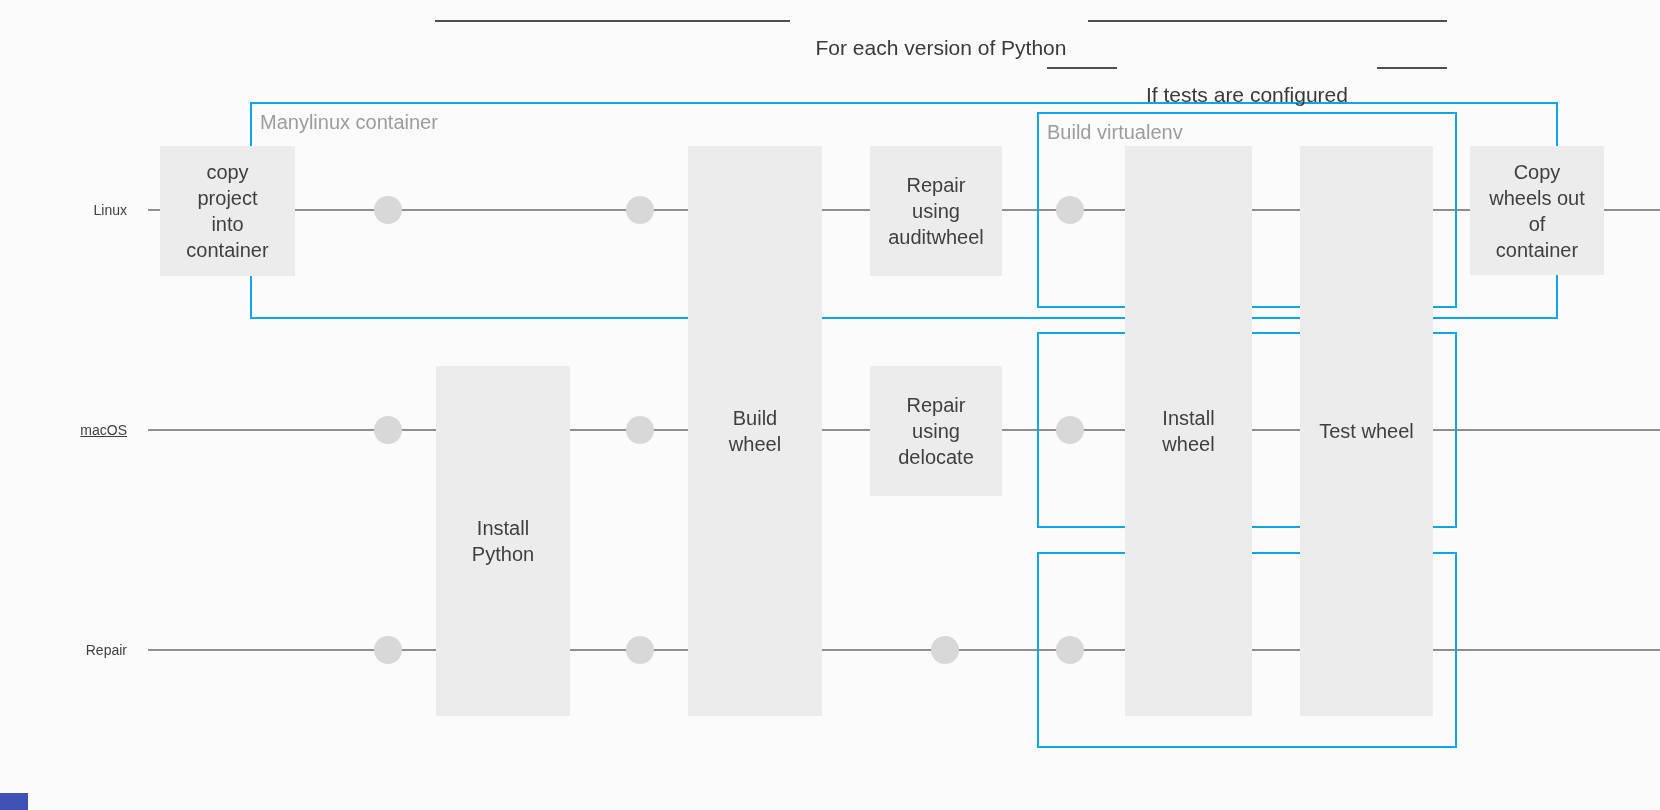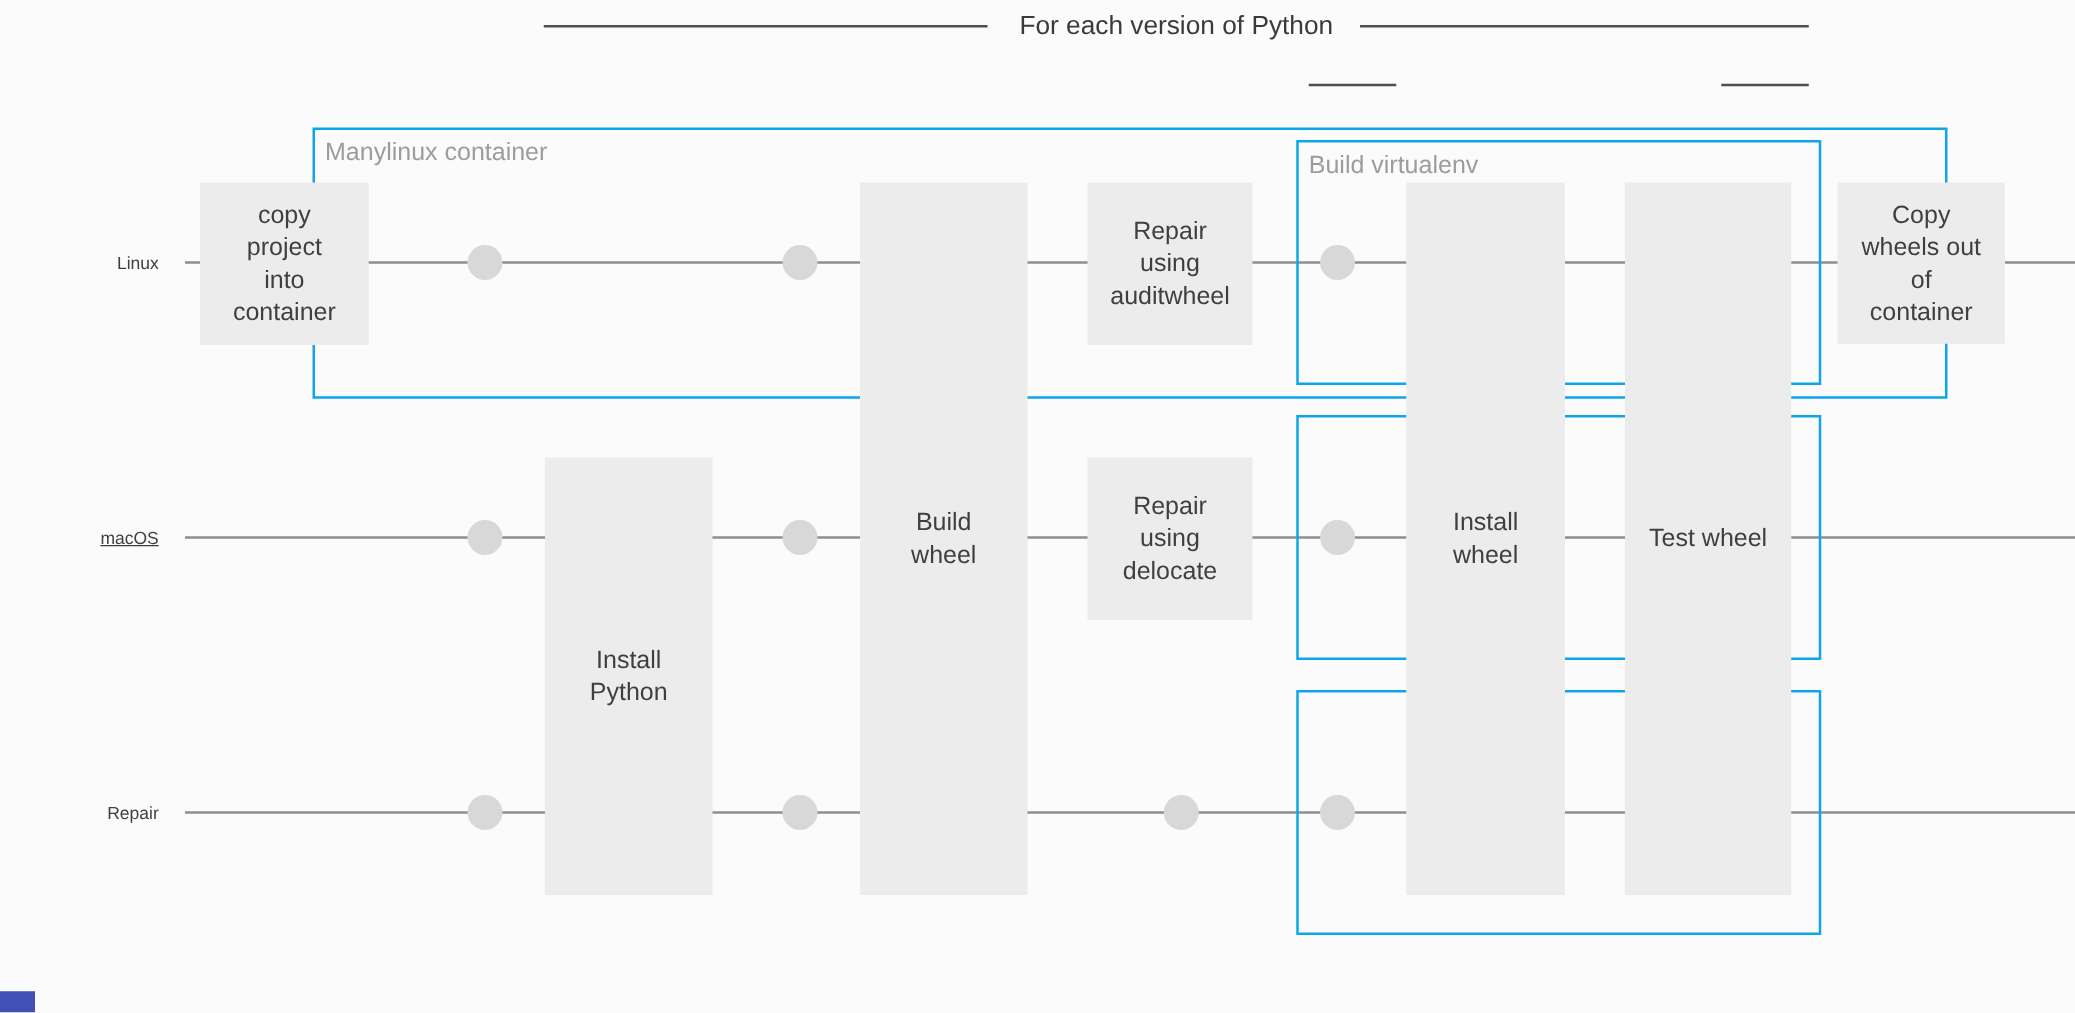--- a/index.html
+++ b/index.html
@@ -107,20 +107,21 @@
   #bracket-python-right { left: 1088px; top: 20px; width: 359px; }
   #bracket-tests-left   { left: 1047px; top: 67px; width: 70px; }
   #bracket-tests-right  { left: 1377px; top: 67px; width: 70px; }
   .bracket-label {
     position: absolute;
     text-align: center;
     font-size: 21px;
     line-height: 26px;
     color: #3a3a3a;
     z-index: 4;
+    margin-top: 27px;
   }
   #bracket-python-label { left: 801px;  top: 8px;  width: 280px; }
   #bracket-tests-label  { left: 1117px; top: 55px; width: 260px; }
 
   
   #blue-corner {
     position: absolute;
     left: 0; top: 793px;
     width: 28px; height: 17px;
     background: #3f51b5;
@@ -130,20 +131,21 @@
 </head>
 <body>
 
 <div id="canvas">
 
   <div class="bracket-line" id="bracket-python-left"></div>
   <div class="bracket-label" id="bracket-python-label">For each version of Python</div>
   <div class="bracket-line" id="bracket-python-right"></div>
 
   <div class="bracket-line" id="bracket-tests-left"></div>
+  <div class="bracket-label" id="bracket-tests-label">If tests are configured</div>
   <div class="bracket-line" id="bracket-tests-right"></div>
 
   <div class="lane-line" id="lane-line-linux"></div>
   <div class="lane-line" id="lane-line-macos"></div>
   <div class="lane-line" id="lane-line-windows"></div>
 
   <div class="lane-label" id="lane-label-linux">Linux</div>
   <div class="lane-label" id="lane-label-macos">macOS</div>
   <div class="lane-label" id="lane-label-windows">Repair</div>
 

